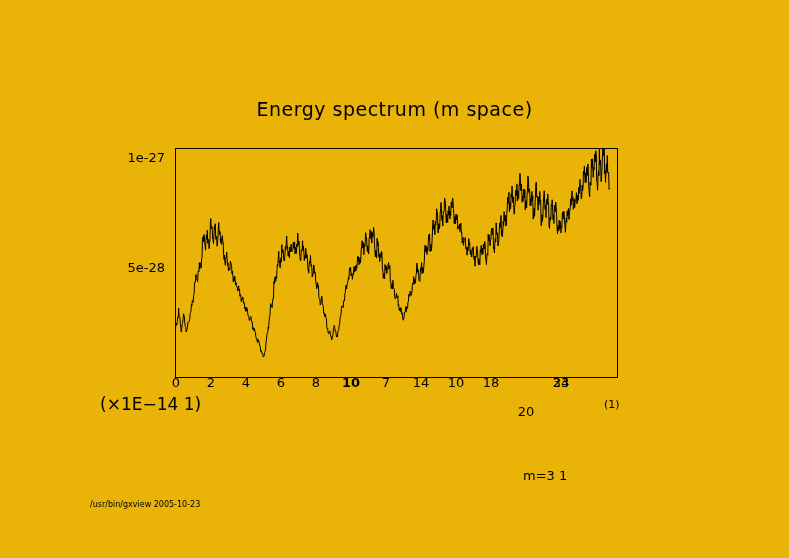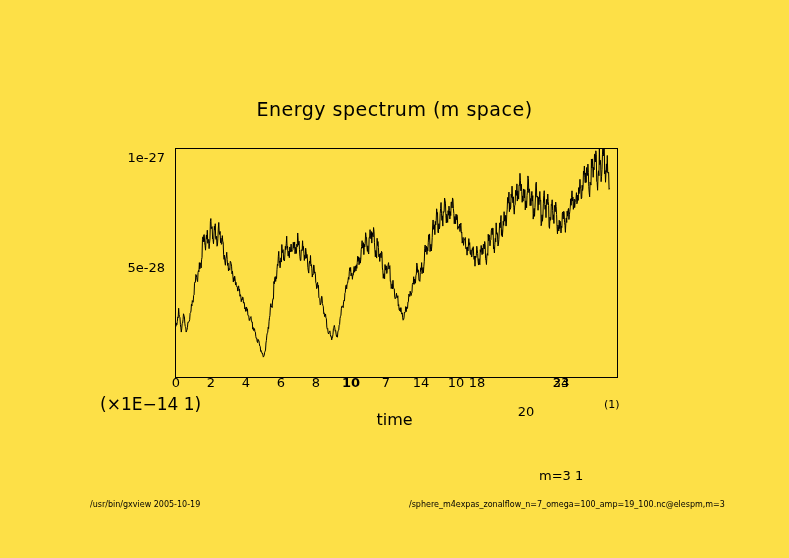--- a/index.html
+++ b/index.html
@@ -7,21 +7,21 @@
     padding: 0;
     background: #ffffff;
   }
   body {
     font-family: "DejaVu Sans", sans-serif;
   }
   #page {
     position: relative;
     width: 789px;
     height: 558px;
-    background: #fde047;
+    background: #eab308;
     overflow: hidden;
   }
   .title {
     position: absolute;
     left: 0;
     top: 98px;
     width: 789px;
     text-align: center;
     font-size: 19px;
     color: #000000;
@@ -81,21 +81,20 @@
     top: 398px;
     font-size: 11px;
     color: #000000;
   }
   .legend-note {
     position: absolute;
     left: 523px;
     top: 468px;
     font-size: 13px;
     color: #000000;
-    margin-left: 16px;
   }
   .footer-left {
     position: absolute;
     left: 90px;
     top: 500px;
     font-size: 8px;
     color: #000000;
   }
   .footer-right {
     position: absolute;
@@ -123,28 +122,26 @@
 
   <div class="xtick-label" style="left:161px;">0</div>
   <div class="xtick-label" style="left:196px;">2</div>
   <div class="xtick-label" style="left:231px;">4</div>
   <div class="xtick-label" style="left:266px;">6</div>
   <div class="xtick-label" style="left:301px;">8</div>
   <div class="xtick-label" style="left:336px;font-weight:bold;">10</div>
   <div class="xtick-label" style="left:371px;">7</div>
   <div class="xtick-label" style="left:406px;">14</div>
   <div class="xtick-label" style="left:441px;">10</div>
-  <div class="xtick-label" style="left:462px;">18</div>
+  <div class="xtick-label" style="left:476px;">18</div>
   <div class="xtick-label" style="left:511px;margin-top:29px;">20</div>
   <div class="xtick-label" style="left:546px;">33</div>
   <div class="xtick-label" style="left:546px;text-align:center;">24</div>
 
   <div class="axis-note-left">(×1E−14 1)</div>
   <div class="axis-note-right">(1)</div>
 
-  <div class="xlabel">time</div>
 
   <div class="legend-note">m=3 1</div>
 
-  <div class="footer-left">/usr/bin/gxview  2005-10-19</div>
-  <div class="footer-right">/sphere_m4expas_zonalflow_n=7_omega=100_amp=19_100.nc@elespm,m=3</div>
+  <div class="footer-left">/usr/bin/gxview  2005-10-23</div>
 
 </div>
 
 </body></html>

